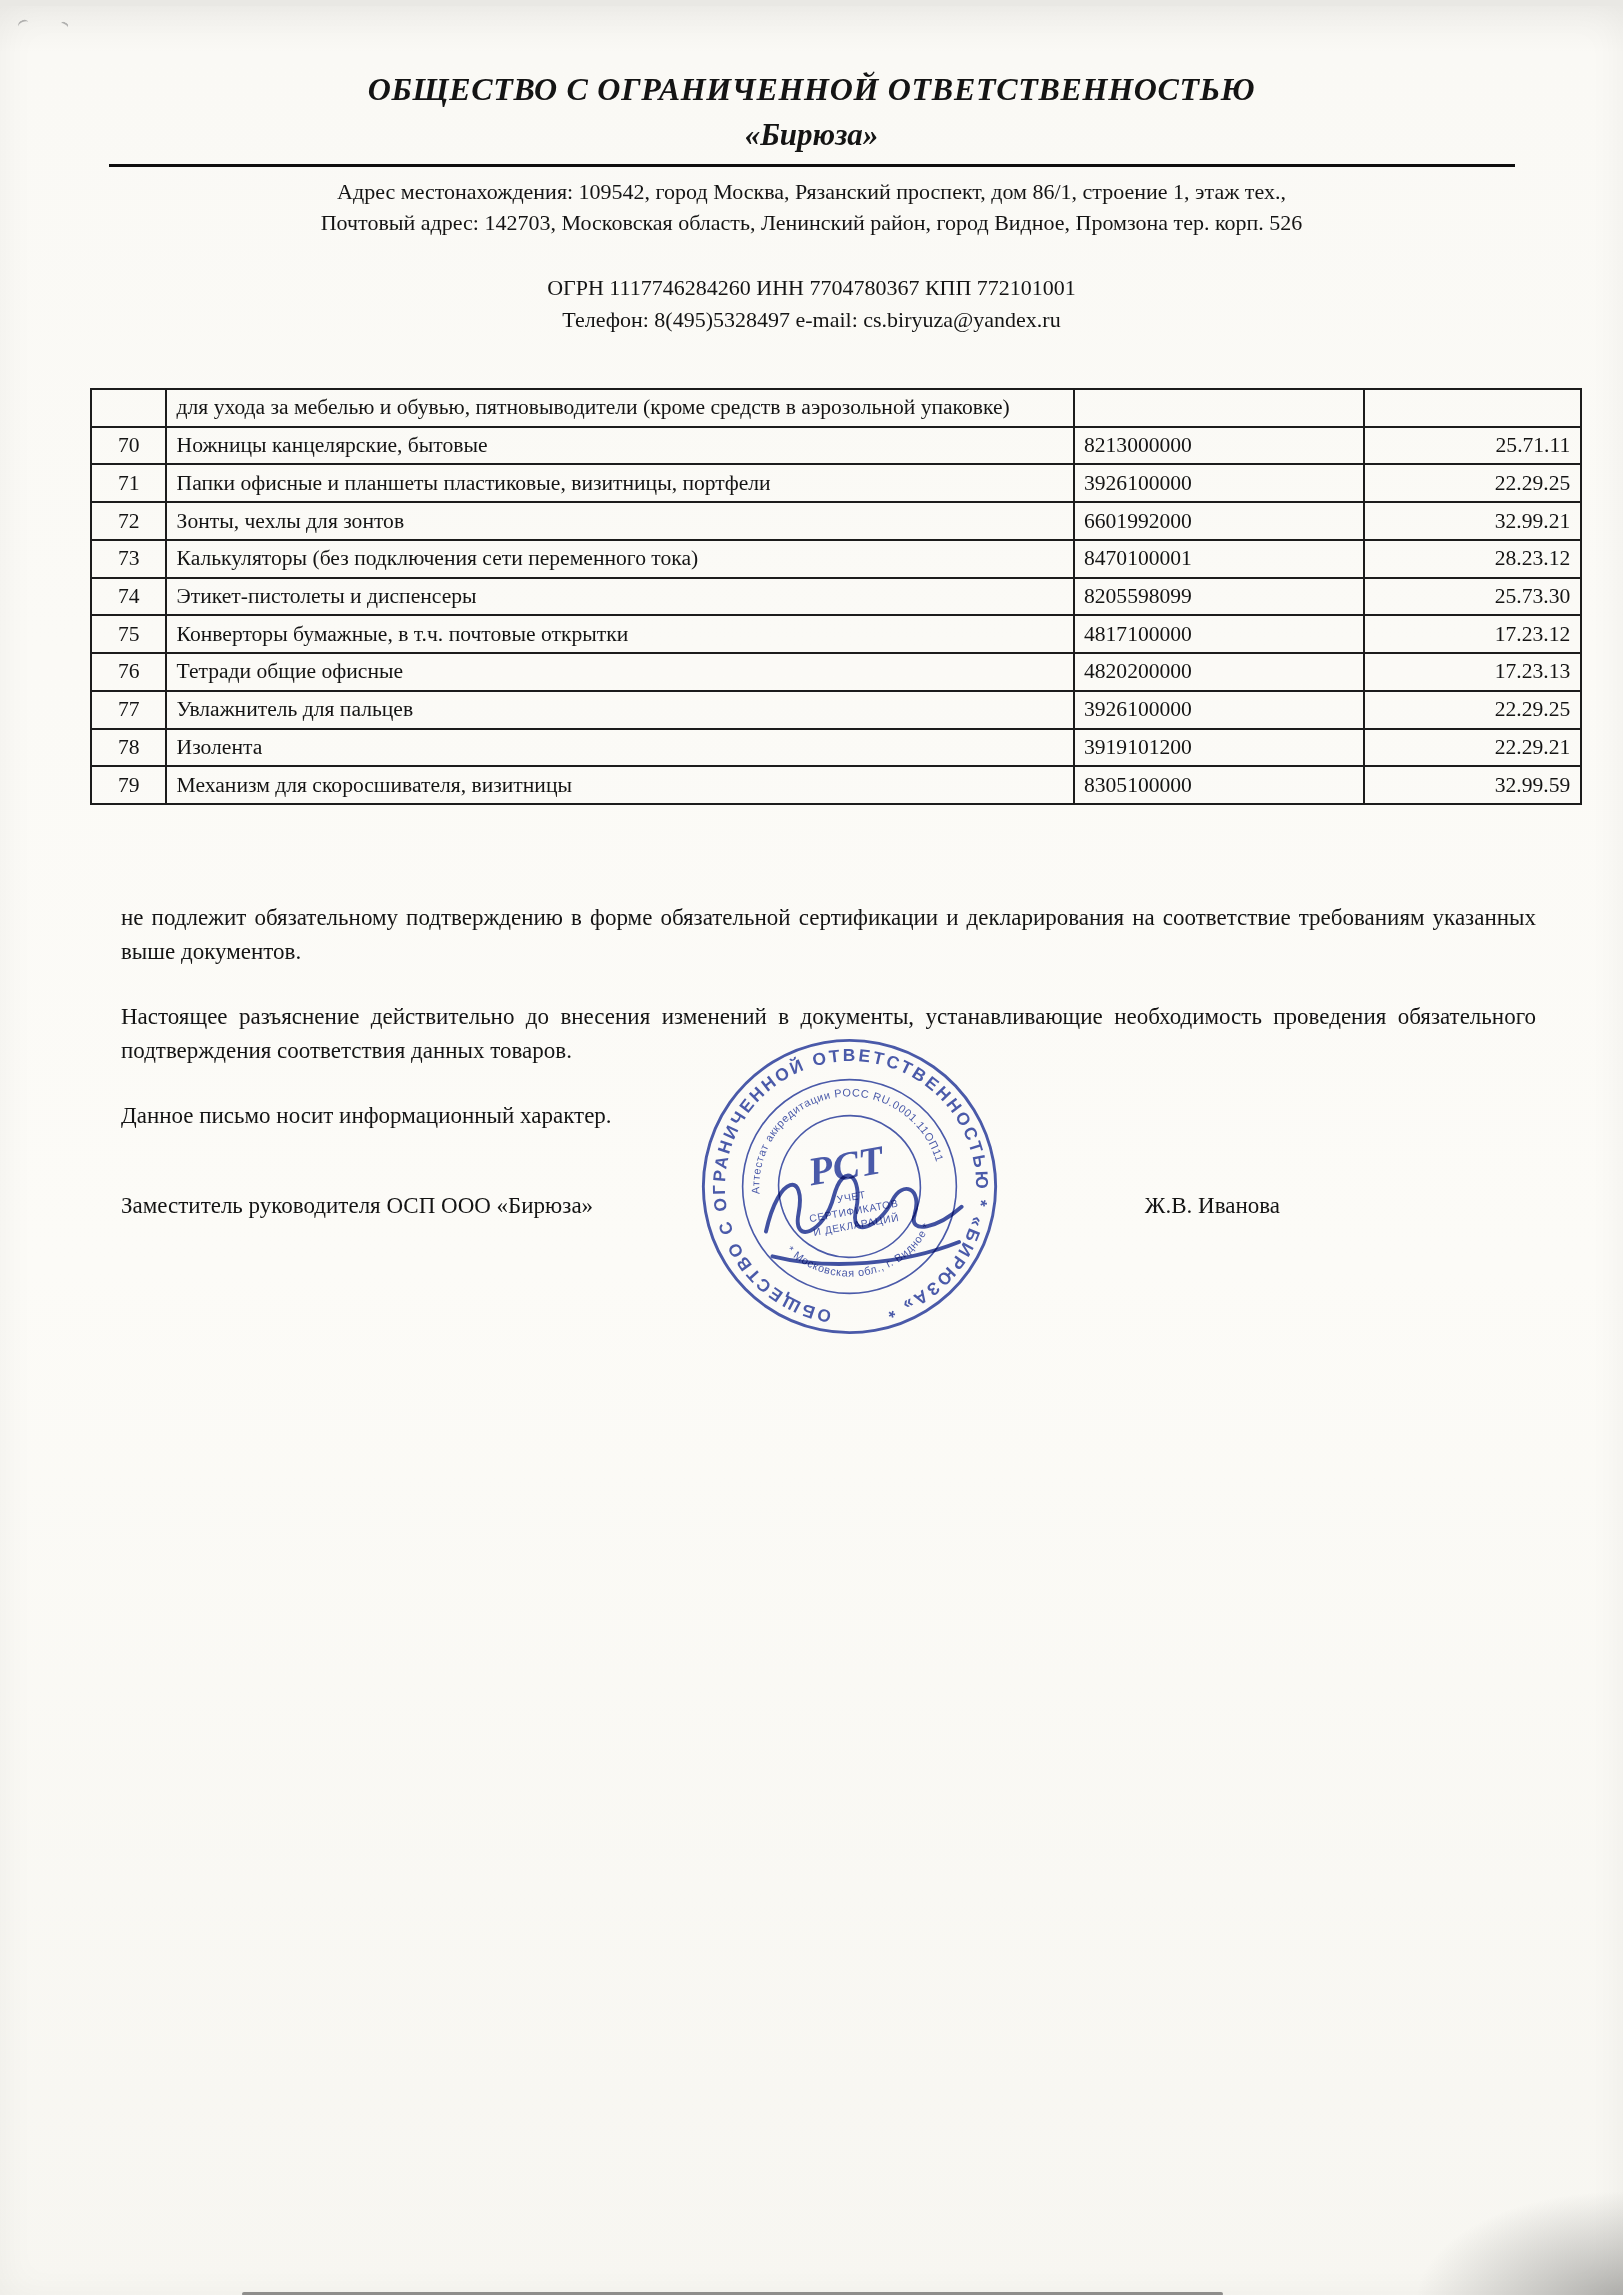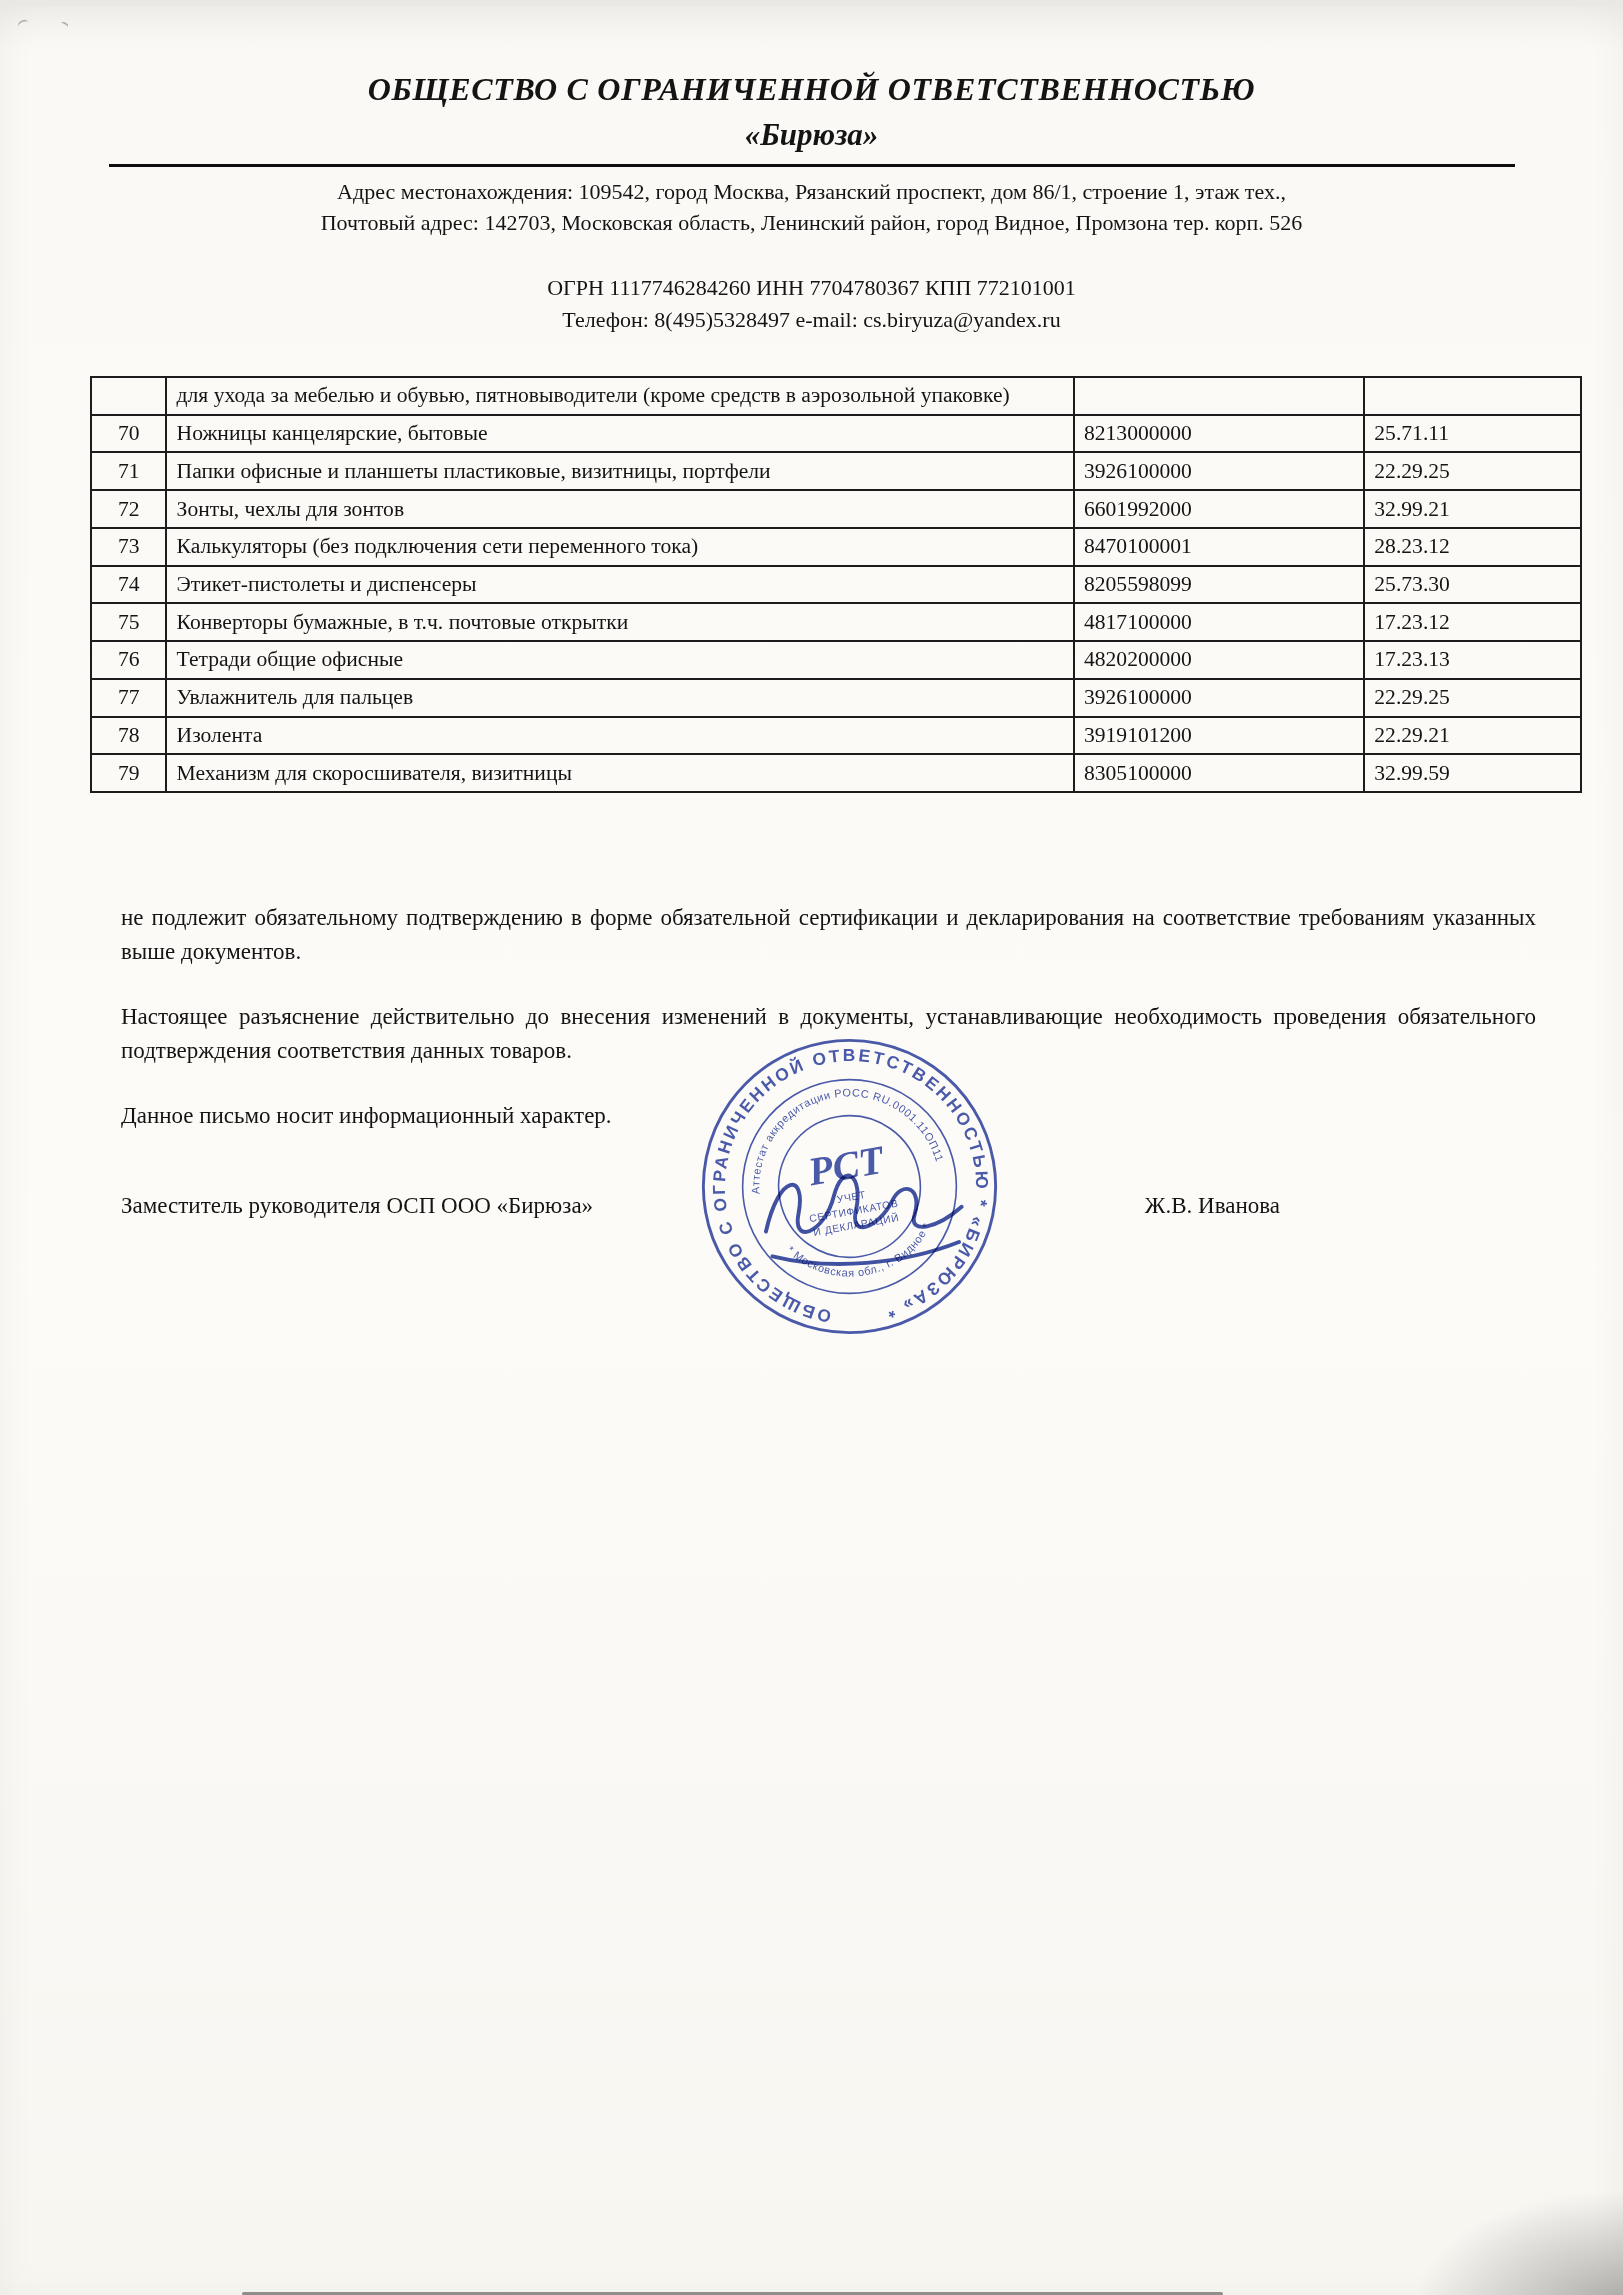--- a/index.html
+++ b/index.html
@@ -24,27 +24,27 @@
 
   
   .letterhead { position:absolute; top:65px; left:0; width:100%; text-align:center; }
   .org-type { font-size:32px; font-weight:bold; font-style:italic; letter-spacing:0.7px; }
   .org-name { font-size:31px; font-weight:bold; font-style:italic; margin-top:9.2px; }
   .head-rule { width:1406px; margin:10.5px auto 9.2px auto; border:none; border-top:3.3px solid #0e0e0e; }
   .addr { font-size:22px; line-height:1.42; }
   .addr-gap { margin-top:34px; }
 
   
-  .goods-wrap { position:absolute; top:370px; left:90px; width:1408px; }
+  .goods-wrap { position:absolute; top:382px; left:90px; width:1408px; }
   table.goods { width:100%; border-collapse:collapse; table-layout:fixed; }
   table.goods td { border:2px solid #1c1c1c; font-size:21.6px; line-height:1.35; padding:3.3px 9.2px; vertical-align:top; }
   td.c-num  { width:55px;  text-align:center; }
   td.c-desc { width:887px; text-align:left; }
   td.c-tnved{ width:270px; text-align:left; }
-  td.c-okpd { width:196px; text-align:left; }
+  td.c-okpd { width:196px; text-align:right; }
 
   
   .body-block { position:absolute; top:895px; left:121px; width:1415px; }
   .para { font-size:23px; line-height:1.48; text-align:justify; margin:0; }
   .para + .para { margin-top:31px; }
   .para-info { margin-top:37px; text-align:left; }
   .sig-row { margin-top:60px; display:flex; justify-content:space-between; align-items:baseline; }
   .sig-title { font-size:23px; }
   .sig-name { font-size:23px; margin-right:256px; }
 

